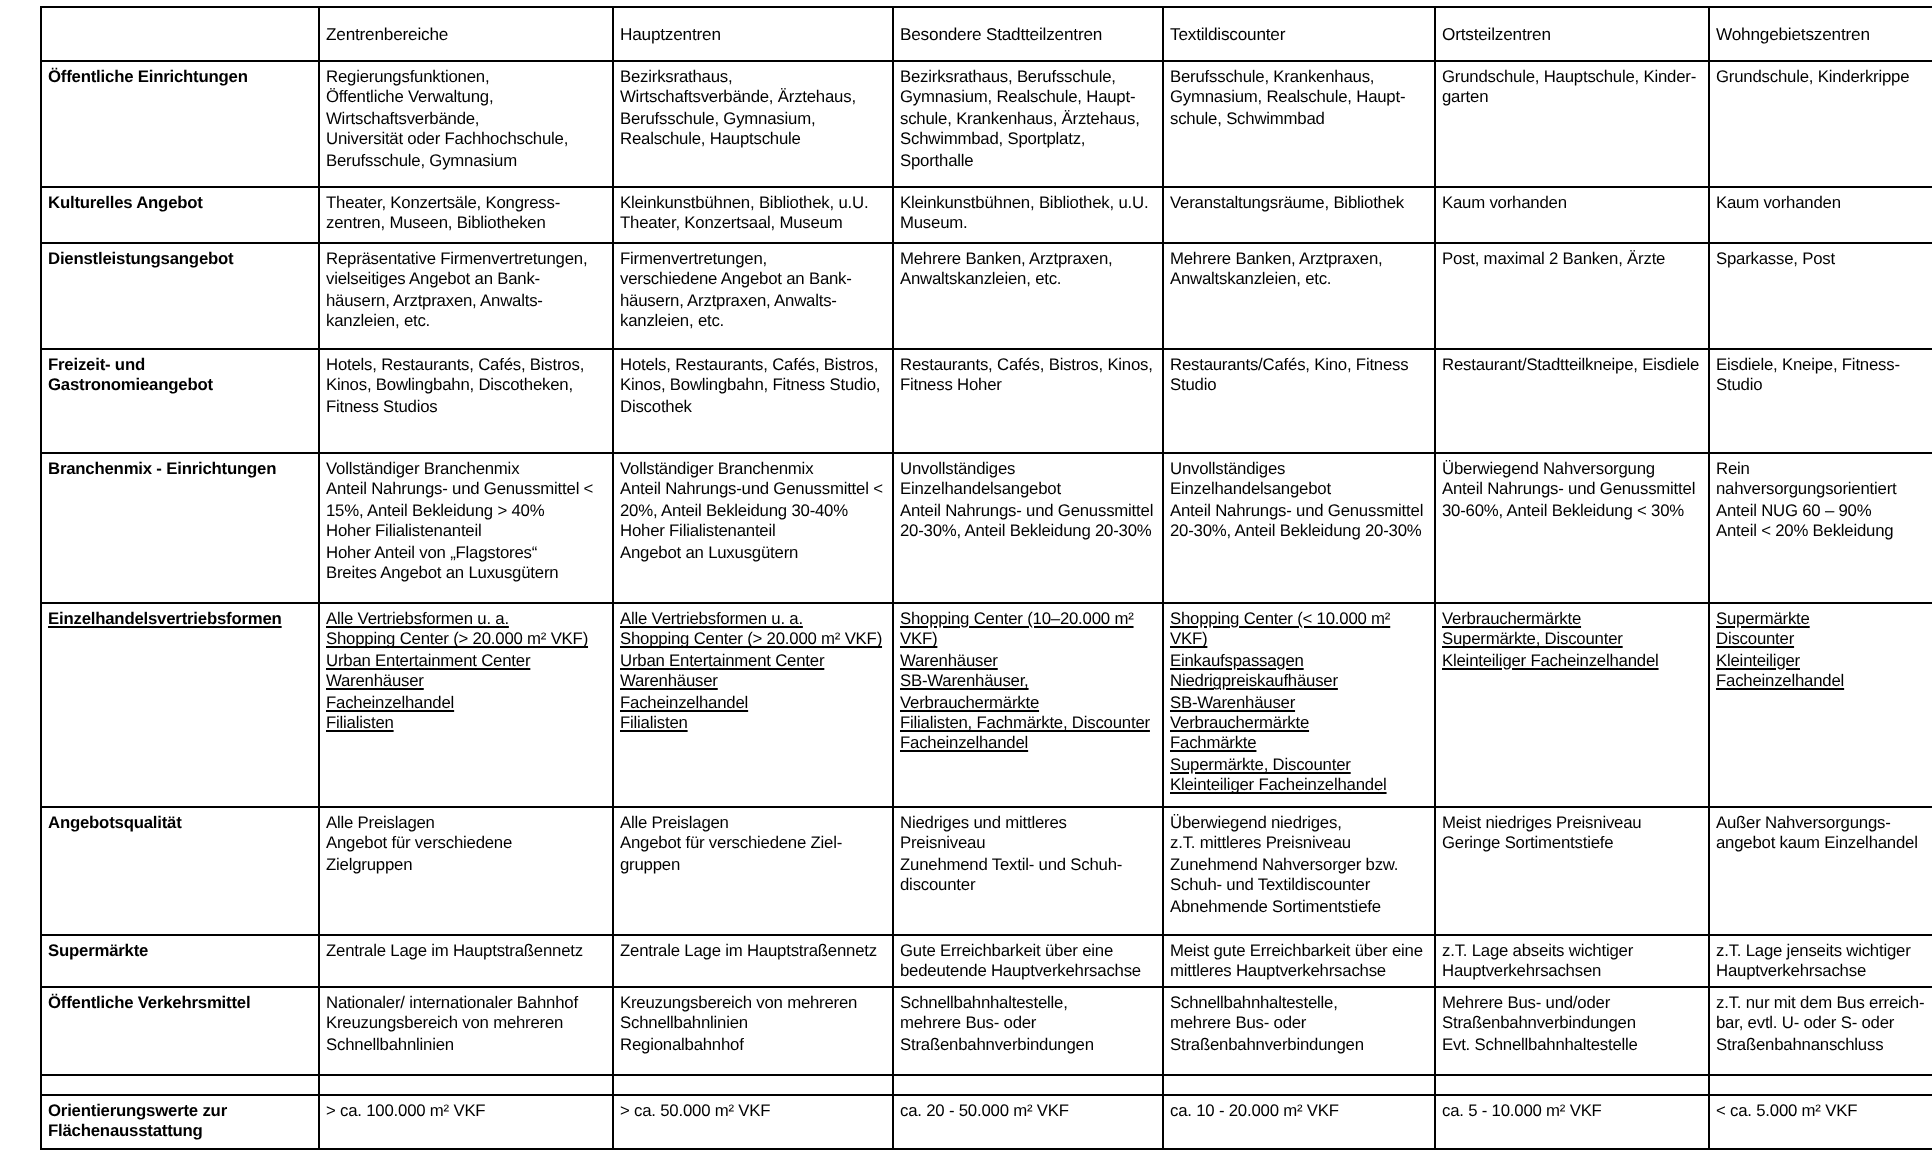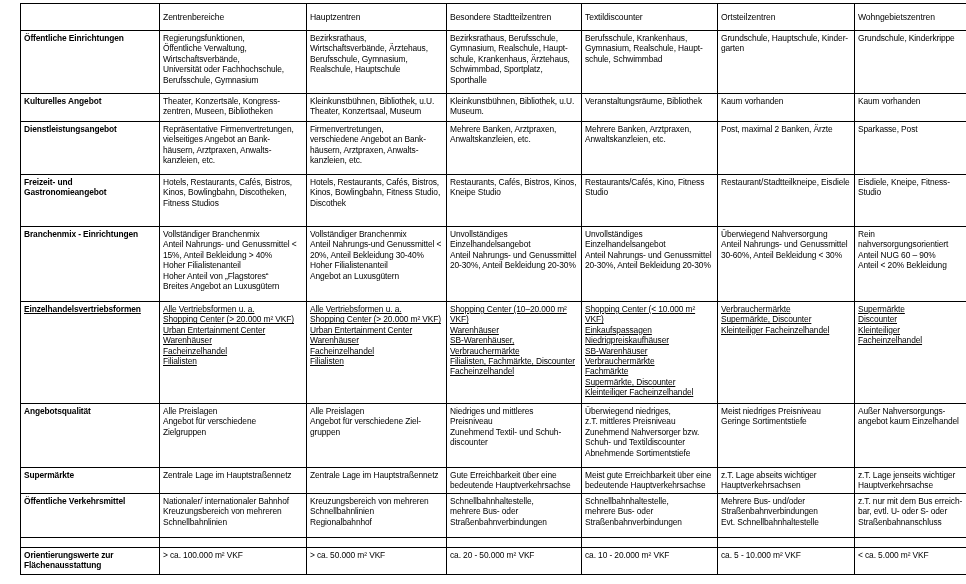--- a/index.html
+++ b/index.html
@@ -92,21 +92,21 @@
         </tr>
         <tr style="height: 52px;">
           <td class="rowlabel">Freizeit- und Gastronomieangebot</td>
           <td>Hotels, Restaurants, Cafés, Bistros,
 Kinos, Bowlingbahn, Discotheken,
 Fitness Studios</td>
           <td>Hotels, Restaurants, Cafés, Bistros,
 Kinos, Bowlingbahn, Fitness Studio,
 Discothek</td>
           <td>Restaurants, Cafés, Bistros, Kinos,
-Kneipe Studio</td>
+Fitness Hoher</td>
           <td>Restaurants/Cafés, Kino, Fitness
 Studio</td>
           <td>Restaurant/Stadtteilkneipe, Eisdiele</td>
           <td>Eisdiele, Kneipe, Fitness-
 Studio</td>
         </tr>
         <tr style="height: 75px;">
           <td class="rowlabel">Branchenmix - Einrichtungen</td>
           <td>Vollständiger Branchenmix
 Anteil Nahrungs- und Genussmittel &lt;
@@ -192,21 +192,21 @@
           <td>Außer Nahversorgungs-
 angebot kaum Einzelhandel</td>
         </tr>
         <tr style="height: 24px;">
           <td class="rowlabel">Supermärkte</td>
           <td>Zentrale Lage im Hauptstraßennetz</td>
           <td>Zentrale Lage im Hauptstraßennetz</td>
           <td>Gute Erreichbarkeit über eine
 bedeutende Hauptverkehrsachse</td>
           <td>Meist gute Erreichbarkeit über eine
-bedeutende Hauptverkehrsachse</td>
+mittleres Hauptverkehrsachse</td>
           <td>z.T. Lage abseits wichtiger
 Hauptverkehrsachsen</td>
           <td>z.T. Lage jenseits wichtiger
 Hauptverkehrsachse</td>
         </tr>
         <tr style="height: 44px;">
           <td class="rowlabel">Öffentliche Verkehrsmittel</td>
           <td>Nationaler/ internationaler Bahnhof
 Kreuzungsbereich von mehreren
 Schnellbahnlinien</td>

